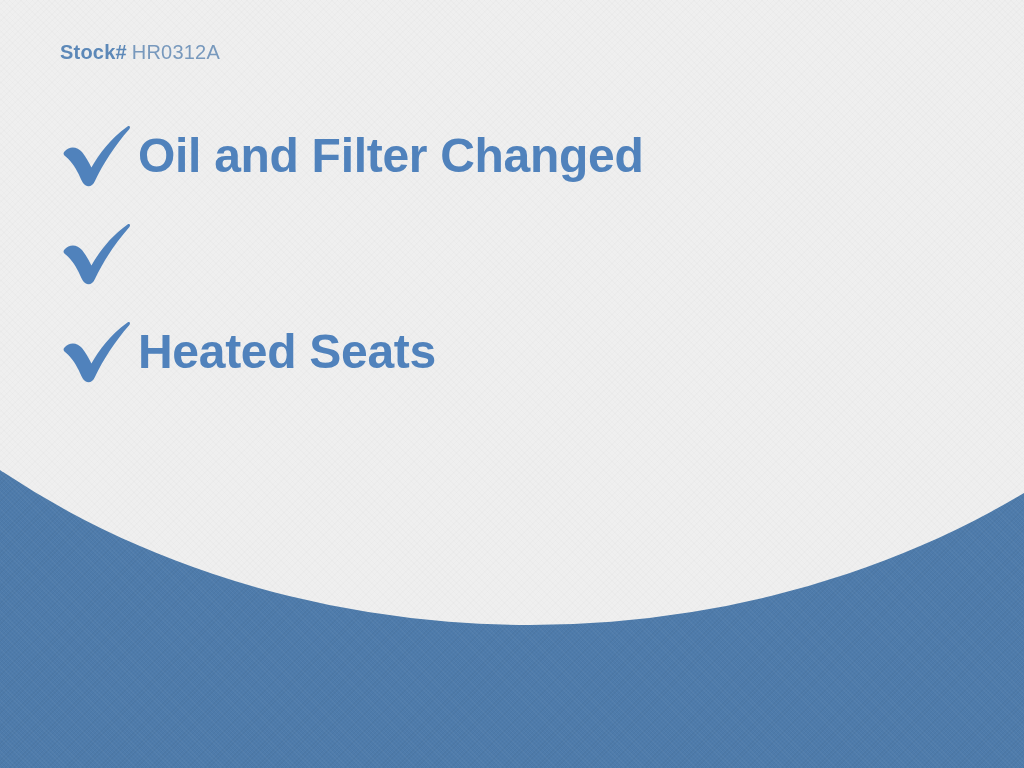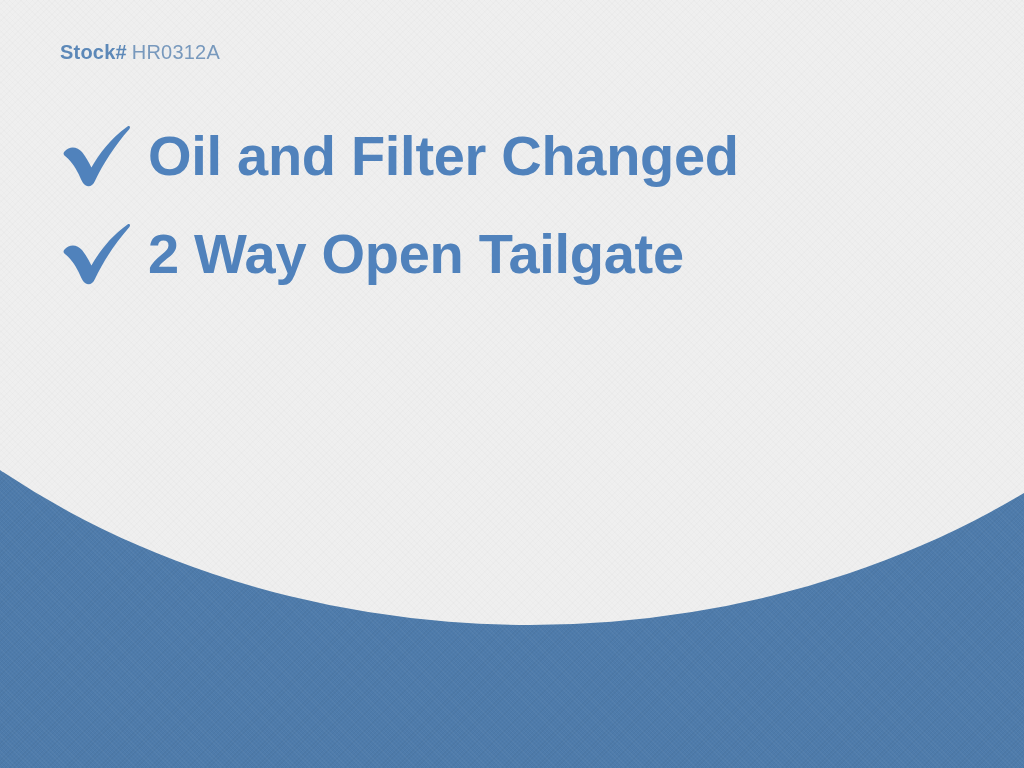--- a/index.html
+++ b/index.html
@@ -102,27 +102,27 @@
   }
 
   .check-icon {
     flex: 0 0 auto;
     width: 86px;
     height: 74px;
     display: block;
   }
 
   .feature-label {
-    font-size: 56px;
+    font-size: 48px;
     font-weight: bold;
     color: #5082BC;
     letter-spacing: -0.3px;
     line-height: 1;
     white-space: nowrap;
-    margin-left: 10px;
+    margin-left: 0;
     margin-top: 2px;
   }
 </style>
 </head>
 <body>
 
 <div id="slide">
 
   <div class="bg-blue"></div>
   <div class="bg-white-shape"></div>
@@ -157,20 +157,34 @@
                    C 17.5 27.5, 25.5 28.5, 30.0 34.0
                    C 33.5 38.3, 36.6 43.6, 39.4 49.4
                    C 47.0 36.4, 58.0 21.0, 75.5 8.5
                    C 77.6 7.0, 79.0 9.2, 77.2 11.2
                    C 63.0 27.2, 51.0 46.0, 42.8 63.2
                    C 40.6 67.9, 36.8 69.6, 33.4 67.2
                    C 31.2 65.6, 29.8 63.0, 28.2 59.4
                    C 24.6 51.4, 19.8 43.6, 13.6 38.6
                    C 11.2 36.6, 11.0 35.3, 12.5 33.5 Z" fill="#5082BC"></path>
         </svg>
-        <span class="feature-label">2 Way Open Tailgate</span>
       </li>
 
+      <li class="feature-item">
+        <svg class="check-icon" viewBox="0 0 86 74" xmlns="http://www.w3.org/2000/svg">
+          <path d="M12.5 33.5
+                   C 17.5 27.5, 25.5 28.5, 30.0 34.0
+                   C 33.5 38.3, 36.6 43.6, 39.4 49.4
+                   C 47.0 36.4, 58.0 21.0, 75.5 8.5
+                   C 77.6 7.0, 79.0 9.2, 77.2 11.2
+                   C 63.0 27.2, 51.0 46.0, 42.8 63.2
+                   C 40.6 67.9, 36.8 69.6, 33.4 67.2
+                   C 31.2 65.6, 29.8 63.0, 28.2 59.4
+                   C 24.6 51.4, 19.8 43.6, 13.6 38.6
+                   C 11.2 36.6, 11.0 35.3, 12.5 33.5 Z" fill="#5082BC"></path>
+        </svg>
+        <span class="feature-label">Heated Seats</span>
+      </li>
 
     </ul>
 
   </div>
 </div>
 
 </body></html>

